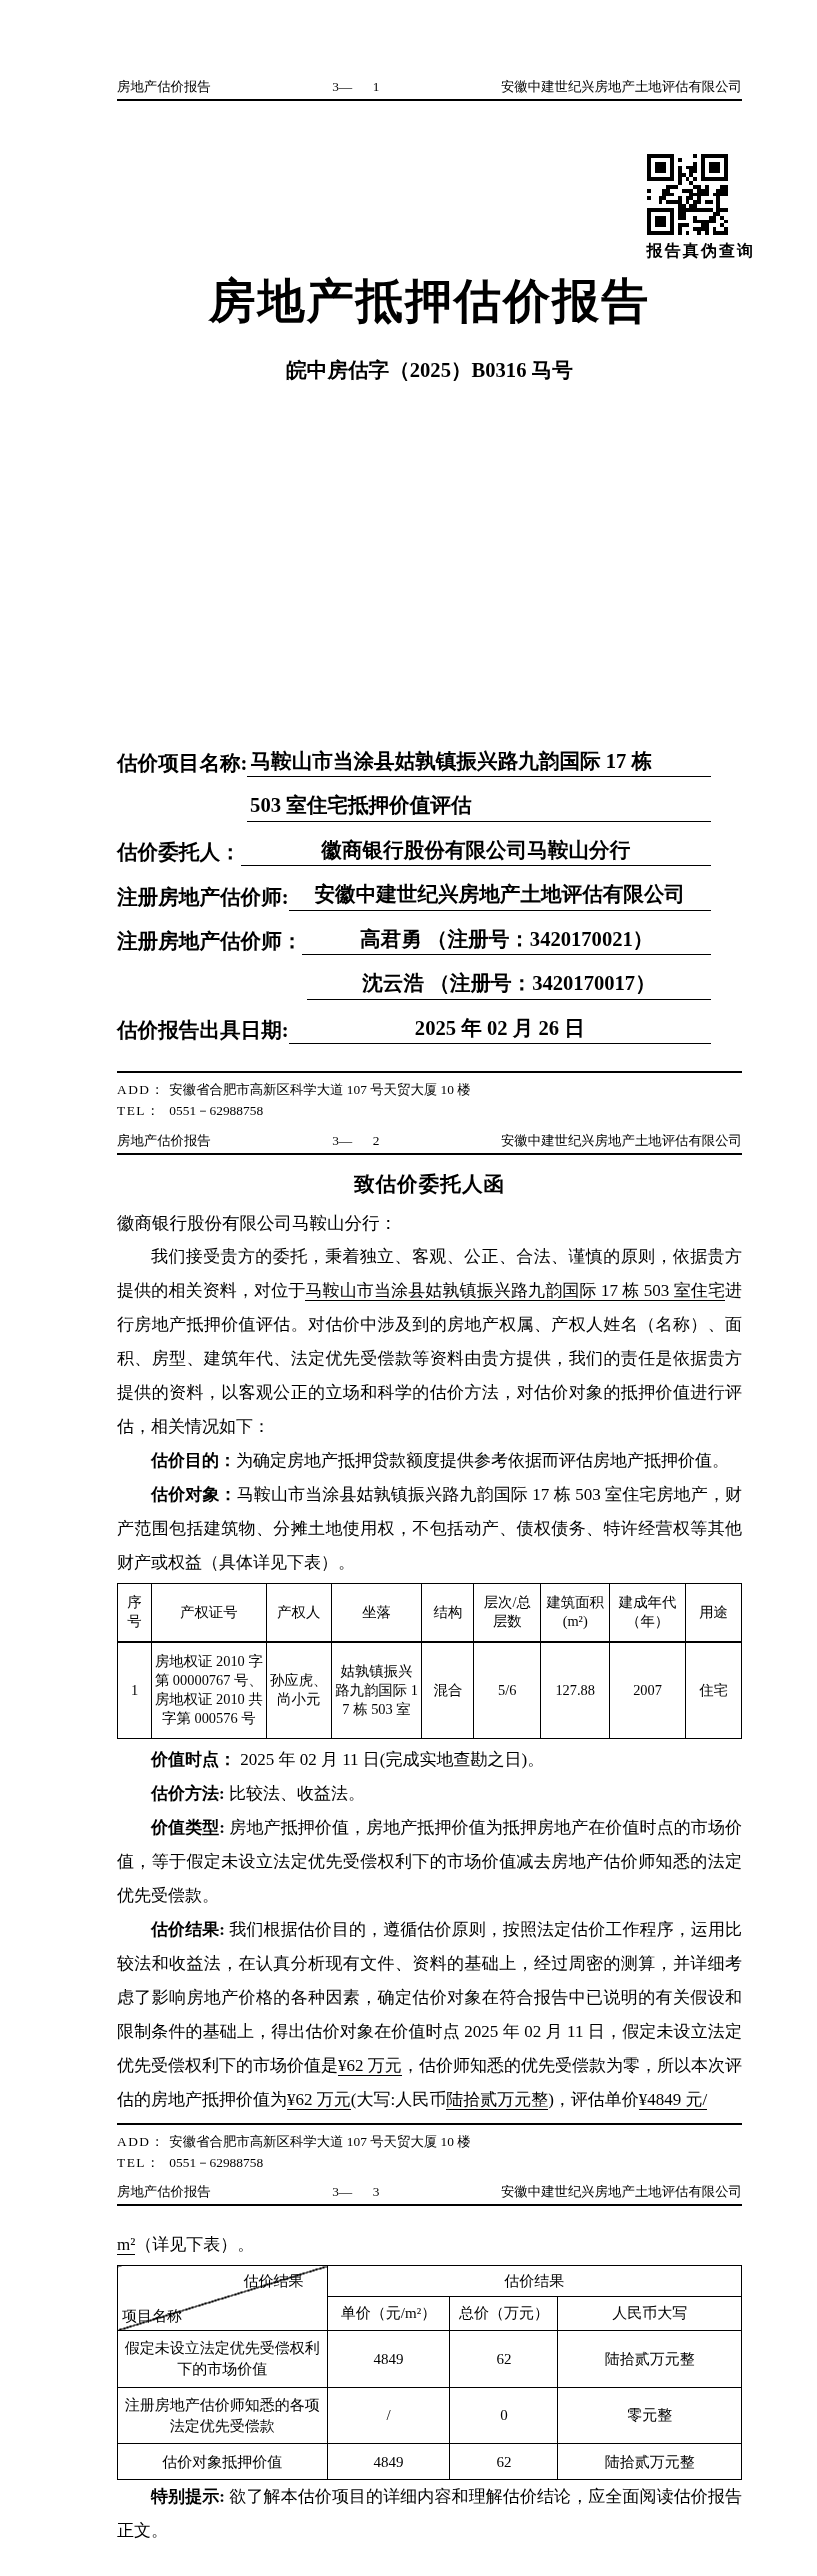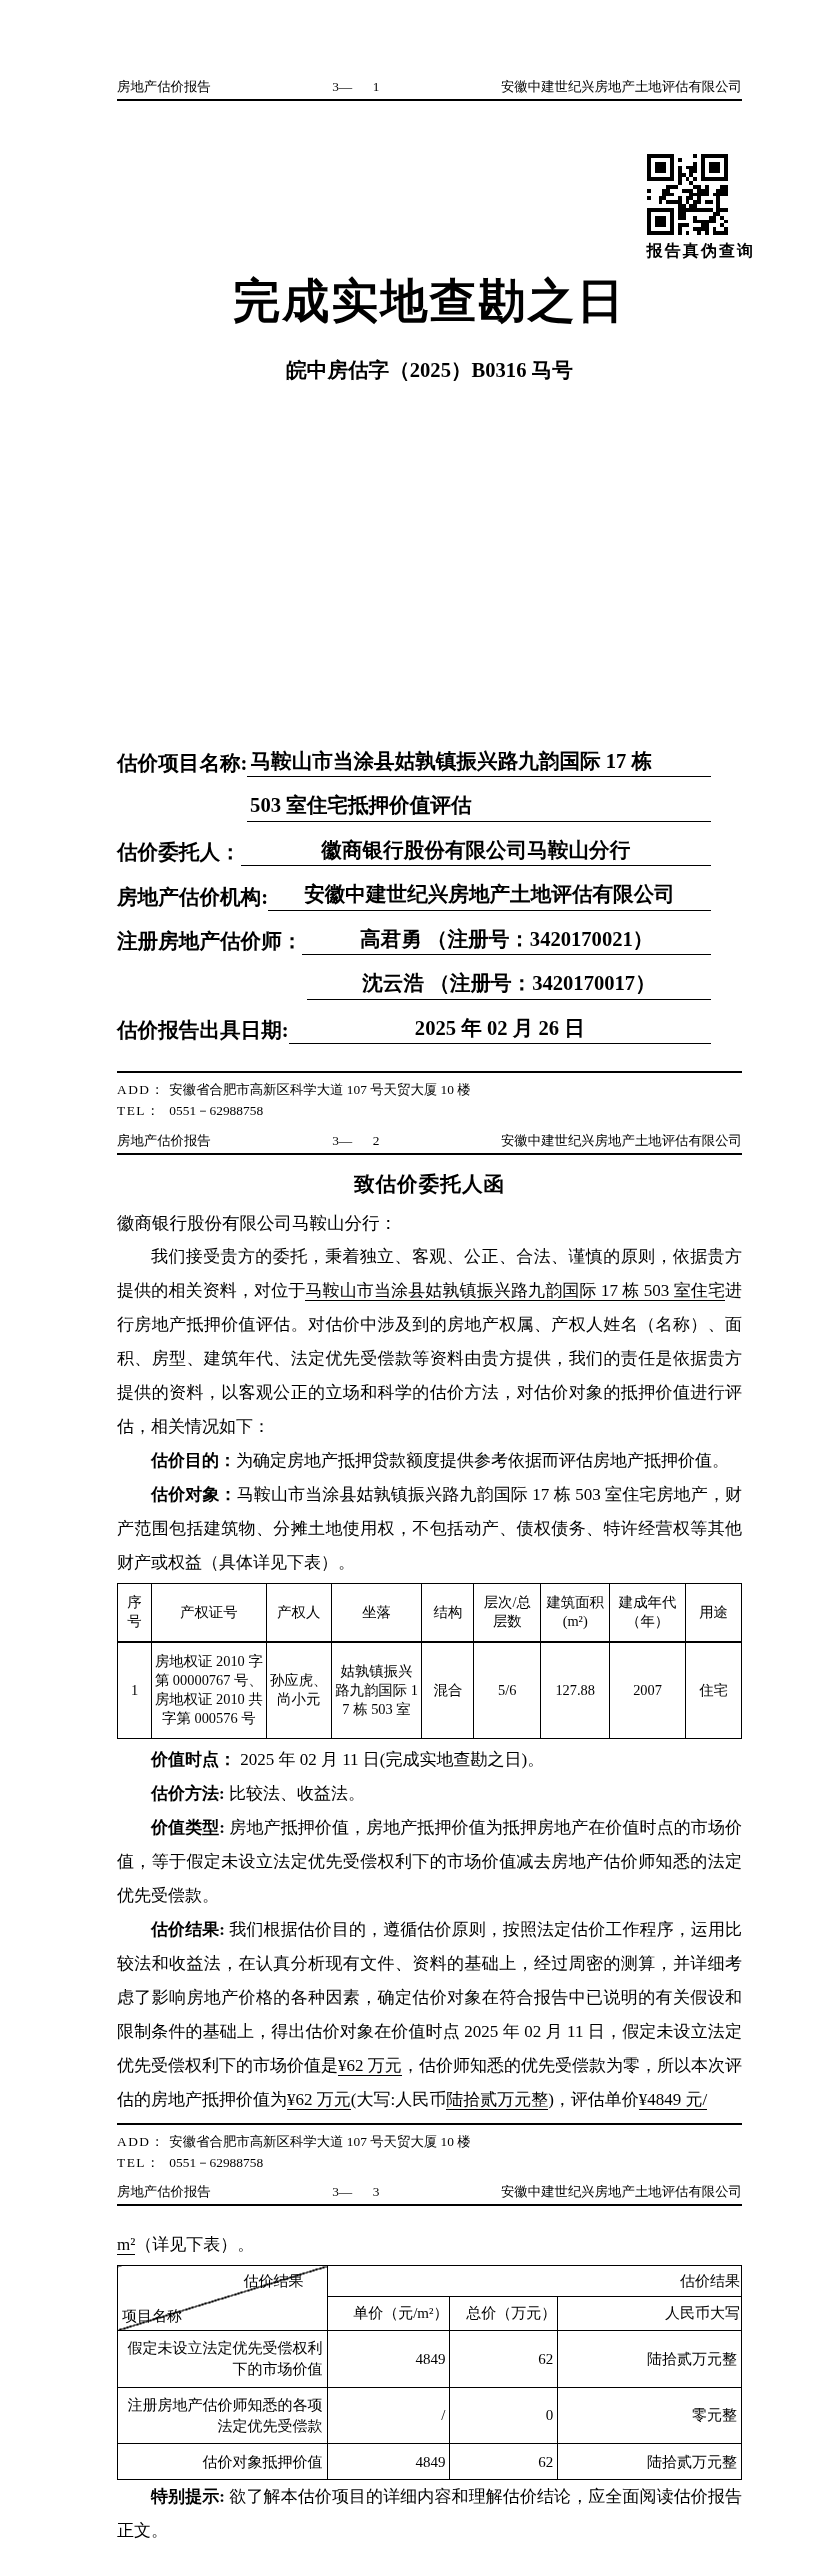--- a/index.html
+++ b/index.html
@@ -55,21 +55,21 @@
 
   
   table.t1 { border-collapse:collapse; width:100%; margin:3.1px 0 4.1px 0; font-size:14.4px; line-height:19px;
              text-align:center; border:1.5px solid #000; }
   .t1 th, .t1 td { border:1px solid #000; padding:1px 2.6px; vertical-align:middle; font-weight:normal; word-break:break-all; }
   .t1 thead th { height:55px; border-bottom:2.1px solid #000; }
   .t1 tbody td { height:93px; }
 
   
   table.t2 { border-collapse:collapse; width:100%; margin-top:3.1px; font-size:15px; line-height:20.6px;
-             text-align:right; border:1.5px solid #000; }
+             text-align:center; border:1.5px solid #000; }
   .t2 th, .t2 td { border:1px solid #000; vertical-align:middle; font-weight:normal; }
   .t2 .hrow1 th { height:28px; }
   .t2 .hrow2 th { height:31px; }
   .t2 tbody td { padding:7.2px 4.1px; }
   .diag { position:relative; padding:0;
     background:linear-gradient(to bottom right,
       #fff calc(50% - 1px), #000 calc(50% - 1px), #000 calc(50% + 0.5px), #fff calc(50% + 0.5px)); }
   .diag .dt { position:absolute; top:5.2px; right:23px; }
   .diag .db { position:absolute; bottom:4.1px; left:4px; }
 
@@ -222,38 +222,38 @@
         <rect x="14" y="0" width="7" height="7" fill="#000"></rect>
         <rect x="15" y="1" width="5" height="5" fill="#fff"></rect>
         <rect x="16" y="2" width="3" height="3" fill="#000"></rect>
         <rect x="0" y="14" width="7" height="7" fill="#000"></rect>
         <rect x="1" y="15" width="5" height="5" fill="#fff"></rect>
         <rect x="2" y="16" width="3" height="3" fill="#000"></rect>
       </svg>
     <div class="qr-caption">报告真伪查询</div>
   </div>
 
-  <div class="cover-title">完成实地查勘之日</div>
+  <div class="cover-title">房地产抵押估价报告</div>
   <div class="cover-subtitle">皖中房估字（2025）B0316 马号</div>
 
   <div class="cover-fields">
     <div class="field-row">
       <span class="fl">估价项目名称:</span>
       <span class="fv fv-left">马鞍山市当涂县姑孰镇振兴路九韵国际 17 栋</span>
     </div>
     <div class="field-row">
       <span class="fl fl-sp1"></span>
       <span class="fv fv-left">503 室住宅抵押价值评估</span>
     </div>
     <div class="field-row">
       <span class="fl">估价委托人：</span>
       <span class="fv">徽商银行股份有限公司马鞍山分行</span>
     </div>
     <div class="field-row">
-      <span class="fl">房地产估价机构:</span>
+      <span class="fl">注册房地产估价师:</span>
       <span class="fv">安徽中建世纪兴房地产土地评估有限公司</span>
     </div>
     <div class="field-row">
       <span class="fl">注册房地产估价师：</span>
       <span class="fv">高君勇 （注册号：3420170021）</span>
     </div>
     <div class="field-row">
       <span class="fl fl-sp2"></span>
       <span class="fv">沈云浩 （注册号：3420170017）</span>
     </div>

